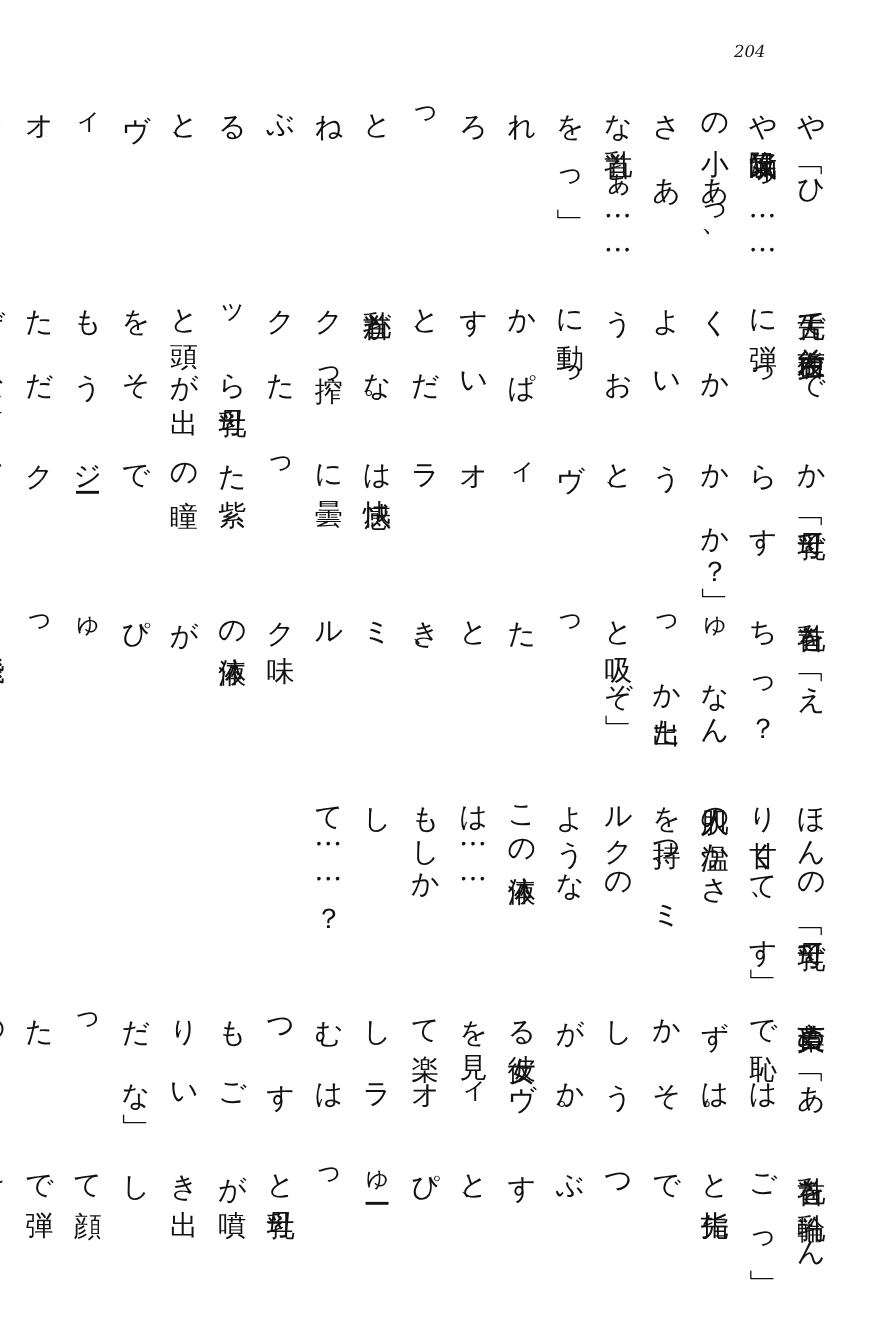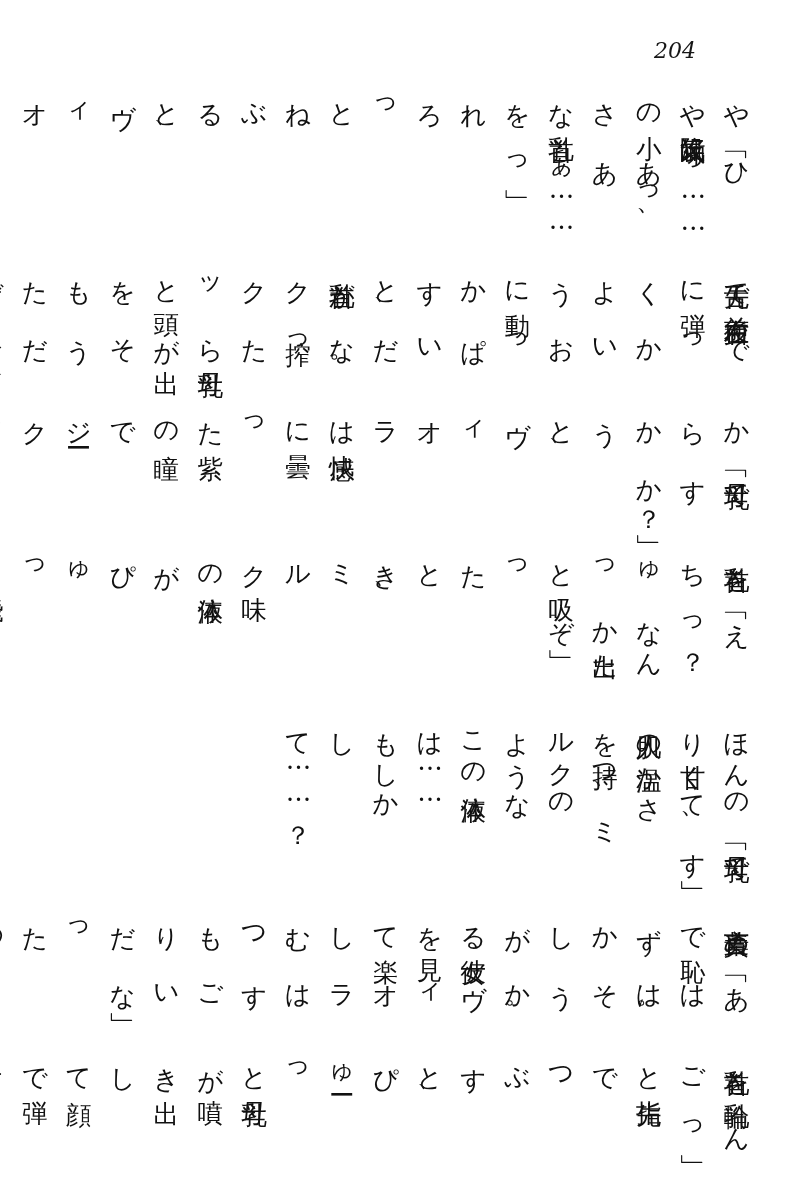--- a/index.html
+++ b/index.html
@@ -16,21 +16,21 @@
     font-family: "DejaVu Serif", "Liberation Serif", serif;
     color: #111111;
   }
   .page-number {
     position: absolute;
     top: 38px;
     left: 0;
     right: 96px;
     text-align: right;
     font-family: "DejaVu Serif", "Liberation Serif", serif;
-    font-size: 22px;
+    font-size: 15px;
     font-style: italic;
     color: #161616;
   }
   
   .body-text {
     position: absolute;
     top: 86px;
     right: 34px;
     height: 1070px;
     width: 720px;

